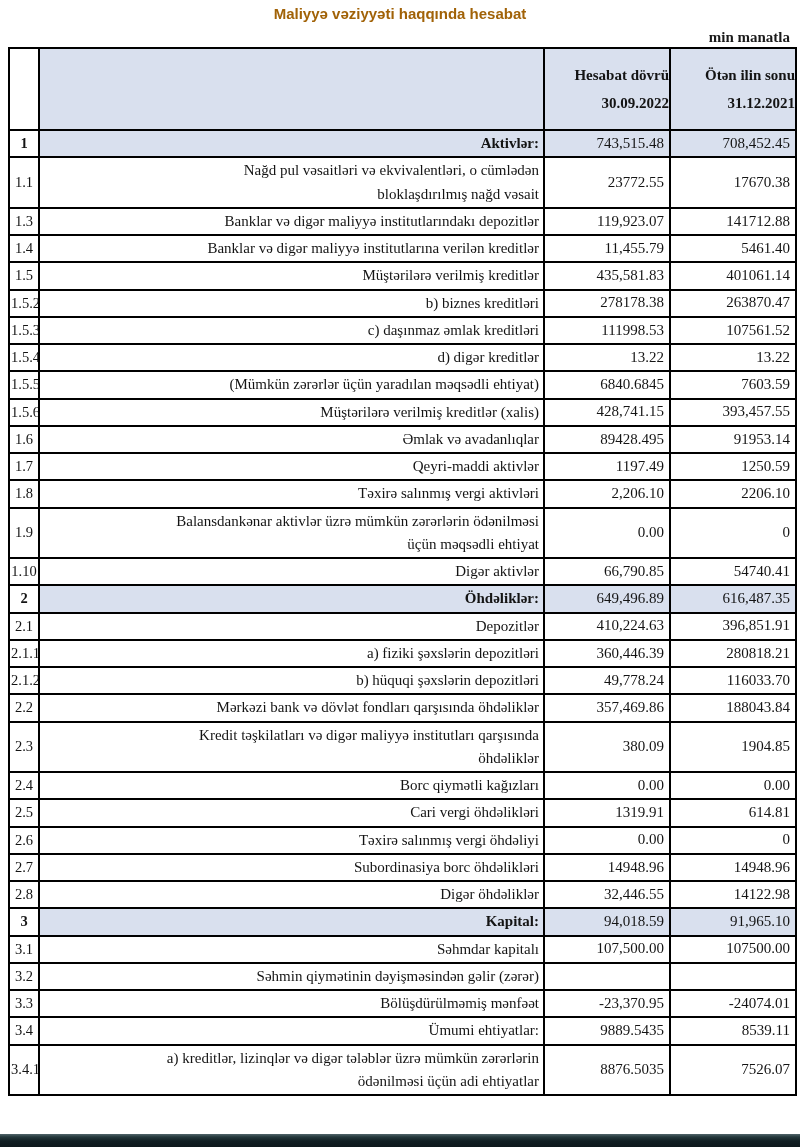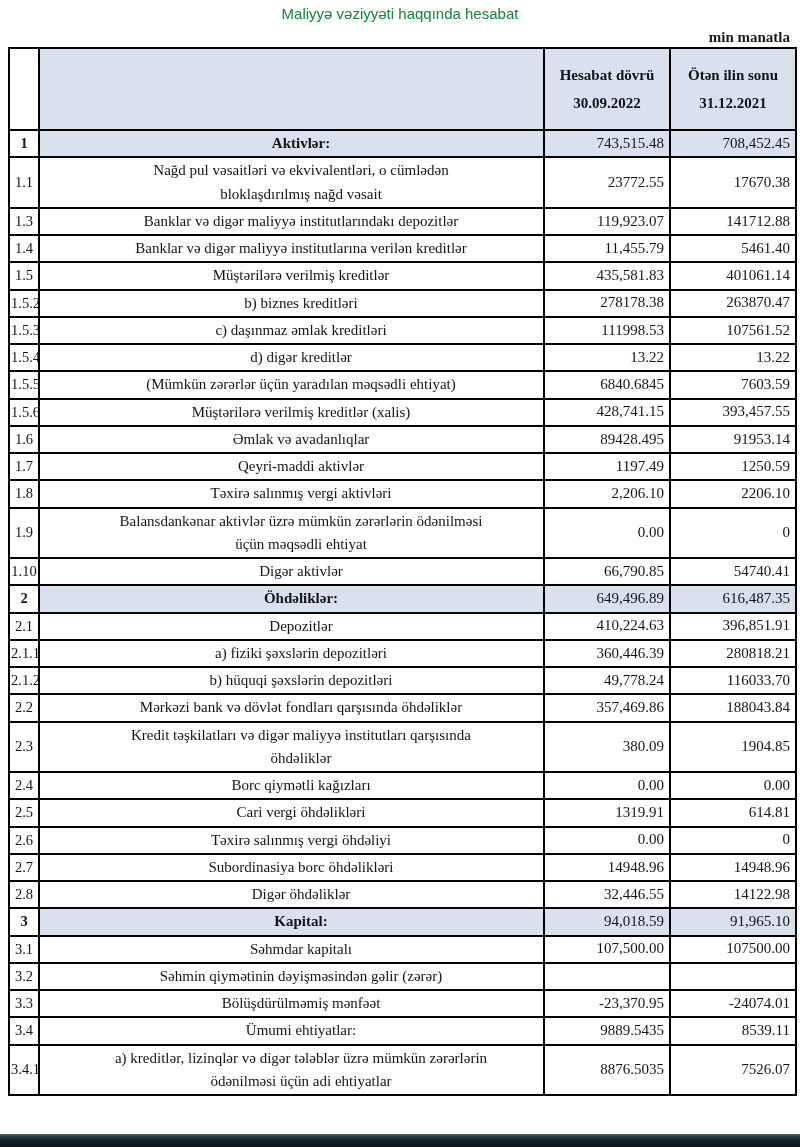--- a/index.html
+++ b/index.html
@@ -9,23 +9,23 @@
     width: 800px;
     height: 1147px;
     background: #ffffff;
     overflow: hidden;
     color: #1a1a1a;
   }
   .page-title {
     margin-top: 5px;
     text-align: center;
     font-family: "Liberation Sans", sans-serif;
-    font-weight: normal;
+    font-weight: bold;
     font-size: 15px;
-    color: #15803d;
+    color: #a16207;
   }
   .unit-label {
     margin-top: 7px;
     padding-right: 10px;
     text-align: right;
     font-family: "Liberation Serif", serif;
     font-weight: bold;
     font-size: 15px;
   }
   table.fin-table {
@@ -40,35 +40,35 @@
   .fin-table td, .fin-table th {
     border: 2px solid #000000;
     vertical-align: middle;
     overflow: hidden;
   }
   .fin-table thead th { height: 82px; background: #d9e0ee; }
   .fin-table thead th.corner { background: #ffffff; }
   .fin-table thead th.desc-head { background: #d9e0ee; }
   th.period {
     font-weight: bold;
-    text-align: center;
+    text-align: right;
     white-space: pre-line;
     line-height: 1.9;
     font-size: 15px;
   }
   .fin-table tbody tr { height: 24px; }
   .fin-table tbody tr.double { height: 50px; }
   td.num {
     text-align: center;
     background: #ffffff;
     padding: 0 1px;
     font-size: 14.5px;
   }
   td.label {
-    text-align: center;
+    text-align: right;
     padding: 1px 4px 1px 23px;
     white-space: pre-line;
     line-height: 1.55;
   }
   td.val {
     text-align: right;
     padding: 1px 5px 1px 2px;
     line-height: 1.3;
   }
   tr.section td.num, tr.section td.label { font-weight: bold; }

